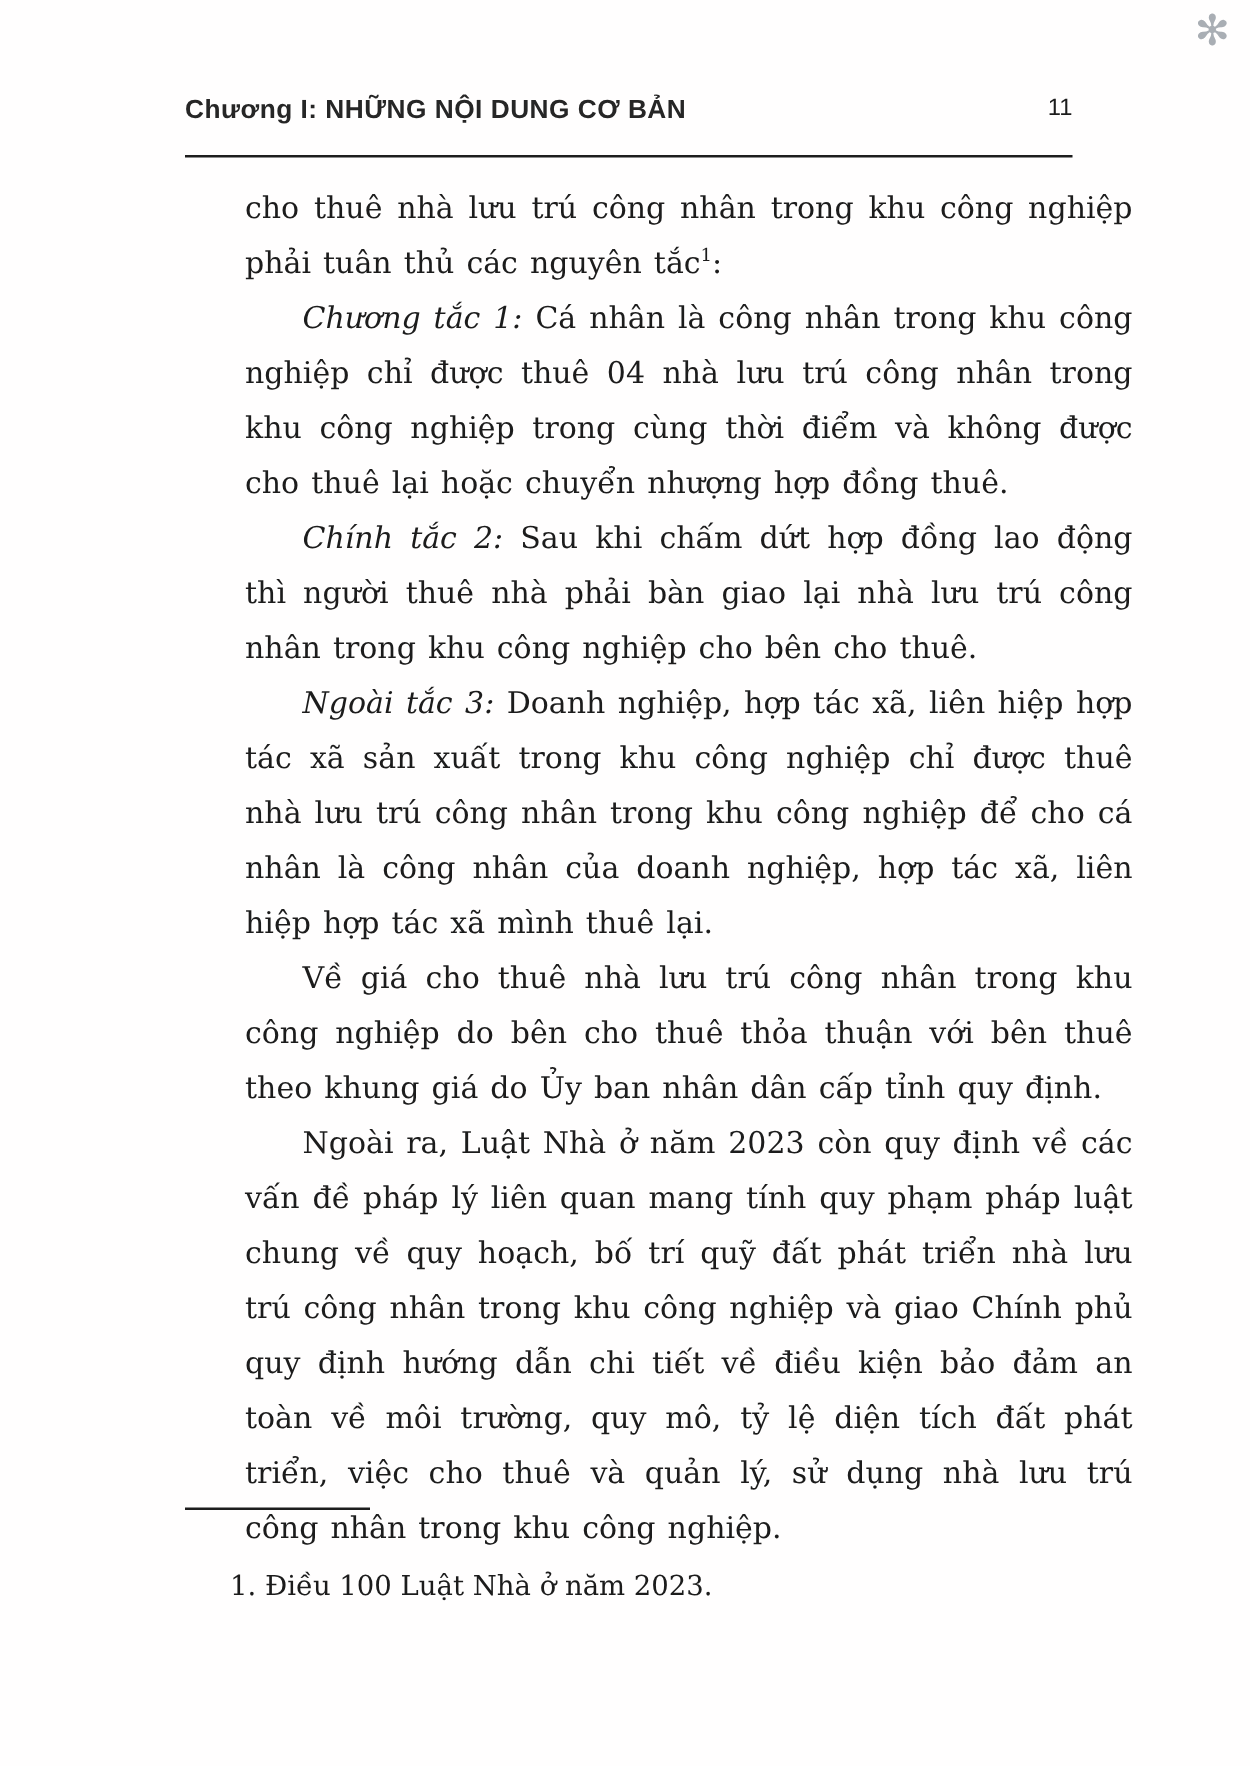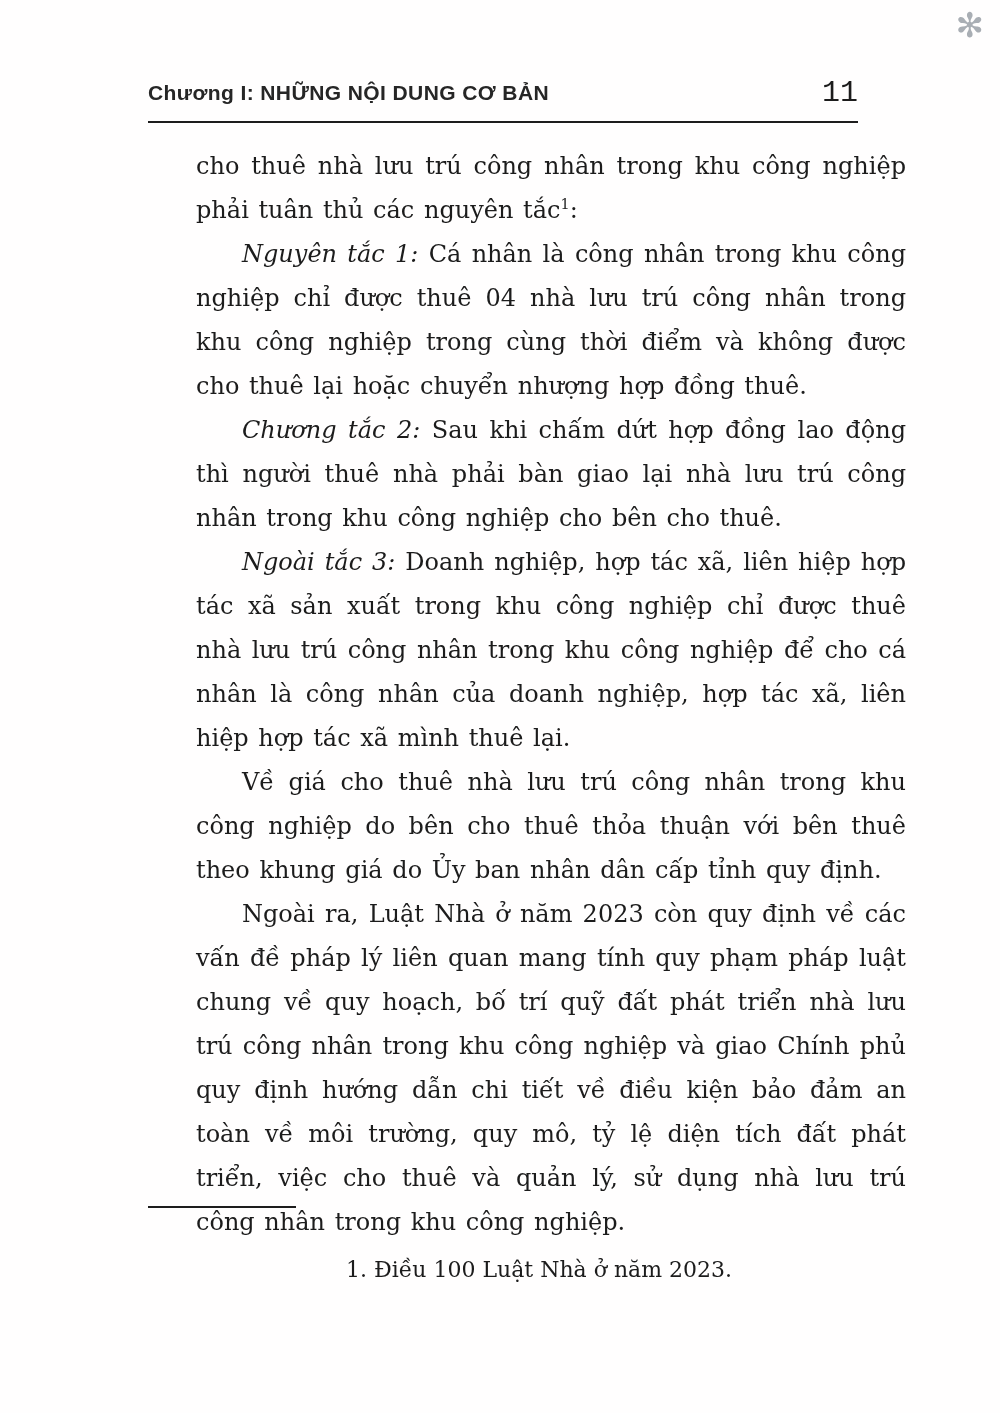--- a/index.html
+++ b/index.html
@@ -26,34 +26,34 @@
     font-family: "DejaVu Sans", sans-serif;
     user-select: none;
   }
   .page-header {
     position: absolute;
     top: 76px;
     left: 148px;
     width: 710px;
     display: flex;
     justify-content: space-between;
-    align-items: center;
+    align-items: flex-start;
     border-bottom: 2px solid #1d1d1d;
-    padding-bottom: 11px;
+    padding-bottom: 24px;
   }
   .chapter-title {
     font-family: "Liberation Sans", sans-serif;
     font-weight: bold;
     font-size: 21px;
     letter-spacing: 0.4px;
     color: #262626;
   }
   .page-number {
-    font-family: Liberation Mono, monospace;
-    font-size: 30px;
+    font-family: Liberation Sans, sans-serif;
+    font-size: 19px;
     color: #1c1c1c;
   }
   .content {
     position: absolute;
     top: 144px;
     left: 148px;
     width: 710px;
     font-size: 24px;
     line-height: 44px;
     text-align: justify;
@@ -83,42 +83,42 @@
     border-top: 2px solid #1d1d1d;
   }
   .footnote {
     position: absolute;
     left: 148px;
     top: 1230px;
     width: 710px;
     font-size: 22px;
     line-height: 36px;
     padding-left: 36px;
-    text-align: center;
+    text-align: left;
   }
 </style>
 </head>
 <body>
 
 <div class="page">
 
   <div class="corner-icon">✻</div>
 
   <header class="page-header">
     <span class="chapter-title">Chương I: NHỮNG NỘI DUNG CƠ BẢN</span>
     <span class="page-number">11</span>
   </header>
 
   <main class="content">
 
     <p class="para"><span>cho thuê nhà lưu trú công nhân trong khu công nghiệp phải tuân thủ các nguyên tắc</span><sup class="fn-ref">1</sup><span>:</span></p>
 
-    <p class="para indent"><em class="lead-italic">Nguyên tắc 1:</em><span> Cá nhân là công nhân trong khu công nghiệp chỉ được thuê 04 nhà lưu trú công nhân trong khu công nghiệp trong cùng thời điểm và không được cho thuê lại hoặc chuyển nhượng hợp đồng thuê.</span></p>
+    <p class="para indent"><em class="lead-italic">Chương tắc 1:</em><span> Cá nhân là công nhân trong khu công nghiệp chỉ được thuê 04 nhà lưu trú công nhân trong khu công nghiệp trong cùng thời điểm và không được cho thuê lại hoặc chuyển nhượng hợp đồng thuê.</span></p>
 
-    <p class="para indent"><em class="lead-italic">Chương tắc 2:</em><span> Sau khi chấm dứt hợp đồng lao động thì người thuê nhà phải bàn giao lại nhà lưu trú công nhân trong khu công nghiệp cho bên cho thuê.</span></p>
+    <p class="para indent"><em class="lead-italic">Chính tắc 2:</em><span> Sau khi chấm dứt hợp đồng lao động thì người thuê nhà phải bàn giao lại nhà lưu trú công nhân trong khu công nghiệp cho bên cho thuê.</span></p>
 
     <p class="para indent"><em class="lead-italic">Ngoài tắc 3:</em><span> Doanh nghiệp, hợp tác xã, liên hiệp hợp tác xã sản xuất trong khu công nghiệp chỉ được thuê nhà lưu trú công nhân trong khu công nghiệp để cho cá nhân là công nhân của doanh nghiệp, hợp tác xã, liên hiệp hợp tác xã mình thuê lại.</span></p>
 
     <p class="para indent"><span>Về giá cho thuê nhà lưu trú công nhân trong khu công nghiệp do bên cho thuê thỏa thuận với bên thuê theo khung giá do Ủy ban nhân dân cấp tỉnh quy định.</span></p>
 
     <p class="para indent"><span>Ngoài ra, Luật Nhà ở năm 2023 còn quy định về các vấn đề pháp lý liên quan mang tính quy phạm pháp luật chung về quy hoạch, bố trí quỹ đất phát triển nhà lưu trú công nhân trong khu công nghiệp và giao Chính phủ quy định hướng dẫn chi tiết về điều kiện bảo đảm an toàn về môi trường, quy mô, tỷ lệ diện tích đất phát triển, việc cho thuê và quản lý, sử dụng nhà lưu trú công nhân trong khu công nghiệp.</span></p>
 
   </main>
 
   <div class="footnote-rule"></div>

